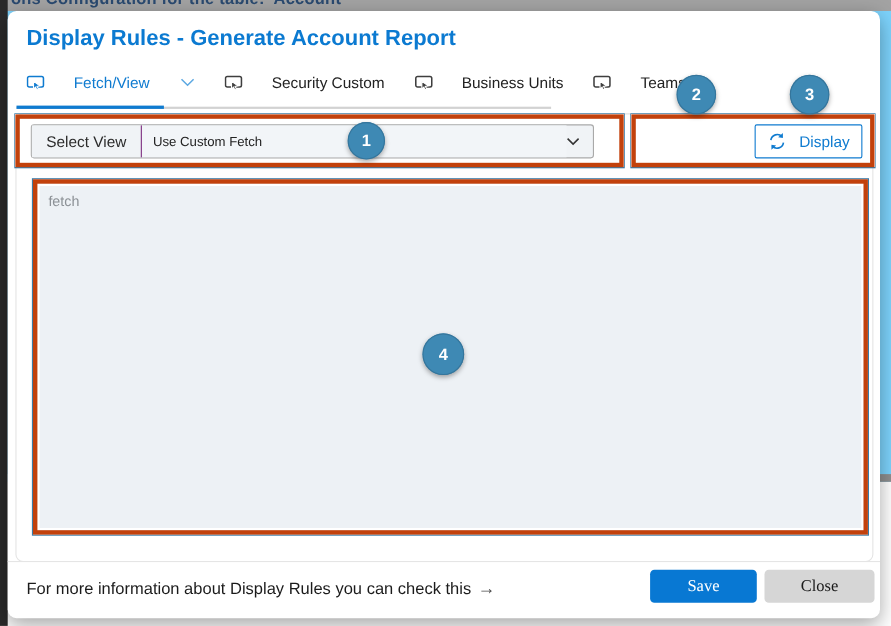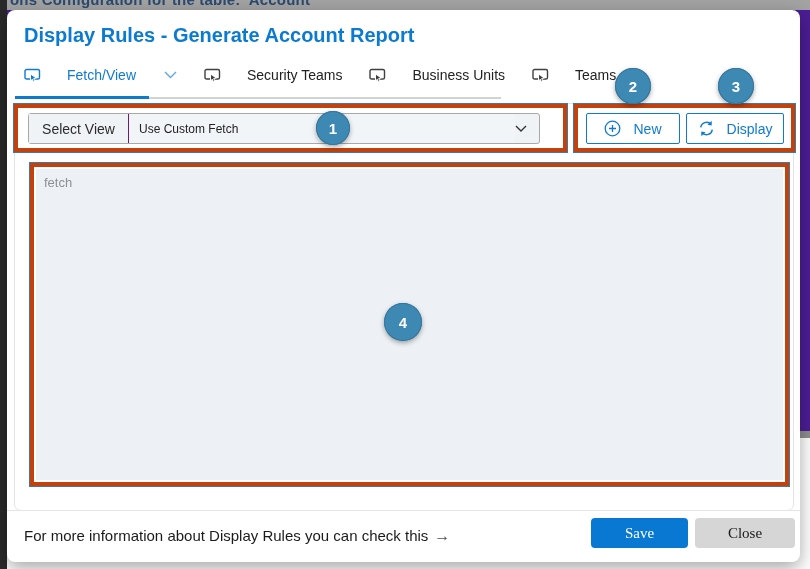--- a/index.html
+++ b/index.html
@@ -1,19 +1,19 @@
 <!DOCTYPE html>
 <html><head>
 <meta charset="utf-8">
 <style>
   * { margin:0; padding:0; box-sizing:border-box; }
   html,body { width:810px; height:569px; overflow:hidden; }
   body { font-family:"Liberation Sans","DejaVu Sans",sans-serif; }
 
-  .stage { position:relative; width:810px; height:438px; background:#4c1d95; }
+  .stage { position:relative; width:810px; height:438px; background:#7dd3fc; }
 
   
   .backdrop-top { position:absolute; left:0; top:0; width:810px; height:10px;
                   background:#a3a3a3; overflow:hidden; }
   .backdrop-text { position:absolute; left:10px; top:-9px; font-size:15px; font-weight:700;
                    color:#2a4a70; letter-spacing:.2px; white-space:nowrap; }
   .edge-left  { position:absolute; left:0; top:0; width:7px; height:569px; background:#2a2a2a; }
   .edge-bottom{ position:absolute; left:7px; bottom:0; width:803px; height:7px; background:#8f8f8f; }
 
   
@@ -110,21 +110,21 @@
         <span>Fetch/View</span>
         <svg class="tchev" viewBox="0 0 13 8">
           <path d="M1 1 L6.5 6.5 L12 1" fill="none" stroke="currentColor" stroke-width="1.4"></path>
         </svg>
       </div>
       <div class="tab">
         <svg class="ticon" viewBox="0 0 17 15">
           <rect x="1" y="1.5" width="14.5" height="9.5" rx="1.6" fill="none" stroke="currentColor" stroke-width="1.4"></rect>
           <path d="M6.5 6 L12.3 10 L9.7 10.5 L11 13.2 L9.5 13.9 L8.3 11.2 L6.5 13 Z" fill="currentColor" stroke="#ffffff" stroke-width="1"></path>
         </svg>
-        <span>Security Teams</span>
+        <span>Security Custom</span>
       </div>
       <div class="tab">
         <svg class="ticon" viewBox="0 0 17 15">
           <rect x="1" y="1.5" width="14.5" height="9.5" rx="1.6" fill="none" stroke="currentColor" stroke-width="1.4"></rect>
           <path d="M6.5 6 L12.3 10 L9.7 10.5 L11 13.2 L9.5 13.9 L8.3 11.2 L6.5 13 Z" fill="currentColor" stroke="#ffffff" stroke-width="1"></path>
         </svg>
         <span>Business Units</span>
       </div>
       <div class="tab">
         <svg class="ticon" viewBox="0 0 17 15">
@@ -142,27 +142,20 @@
     <div class="ann ann-select"></div>
     <div class="view-control">
       <div class="view-label">Select View</div>
       <div class="view-value">Use Custom Fetch</div>
       <svg class="view-chev" viewBox="0 0 12 8">
         <path d="M1 1 L6 6 L11 1" fill="none" stroke="currentColor" stroke-width="1.4"></path>
       </svg>
     </div>
 
     <div class="ann ann-buttons"></div>
-    <button class="tool-btn btn-new">
-      <svg viewBox="0 0 17 17">
-        <circle cx="8.5" cy="8.5" r="7.3" fill="none" stroke="#0f7bd0" stroke-width="1.3"></circle>
-        <path d="M8.5 5 V12 M5 8.5 H12" stroke="#0f7bd0" stroke-width="1.3"></path>
-      </svg>
-      <span>New</span>
-    </button>
     <button class="tool-btn btn-refresh">
       <svg viewBox="0 0 16 16">
         <path d="M2.6 7 A5.6 5.6 0 0 1 12.2 3.9" fill="none" stroke="#0f7bd0" stroke-width="1.4"></path>
         <path d="M12.9 0.8 L12.9 5.1 L8.9 4.4 Z" fill="#0f7bd0"></path>
         <path d="M13.4 9 A5.6 5.6 0 0 1 3.8 12.1" fill="none" stroke="#0f7bd0" stroke-width="1.4"></path>
         <path d="M3.1 15.2 L3.1 10.9 L7.1 11.6 Z" fill="#0f7bd0"></path>
       </svg>
       <span>Display</span>
     </button>
 

